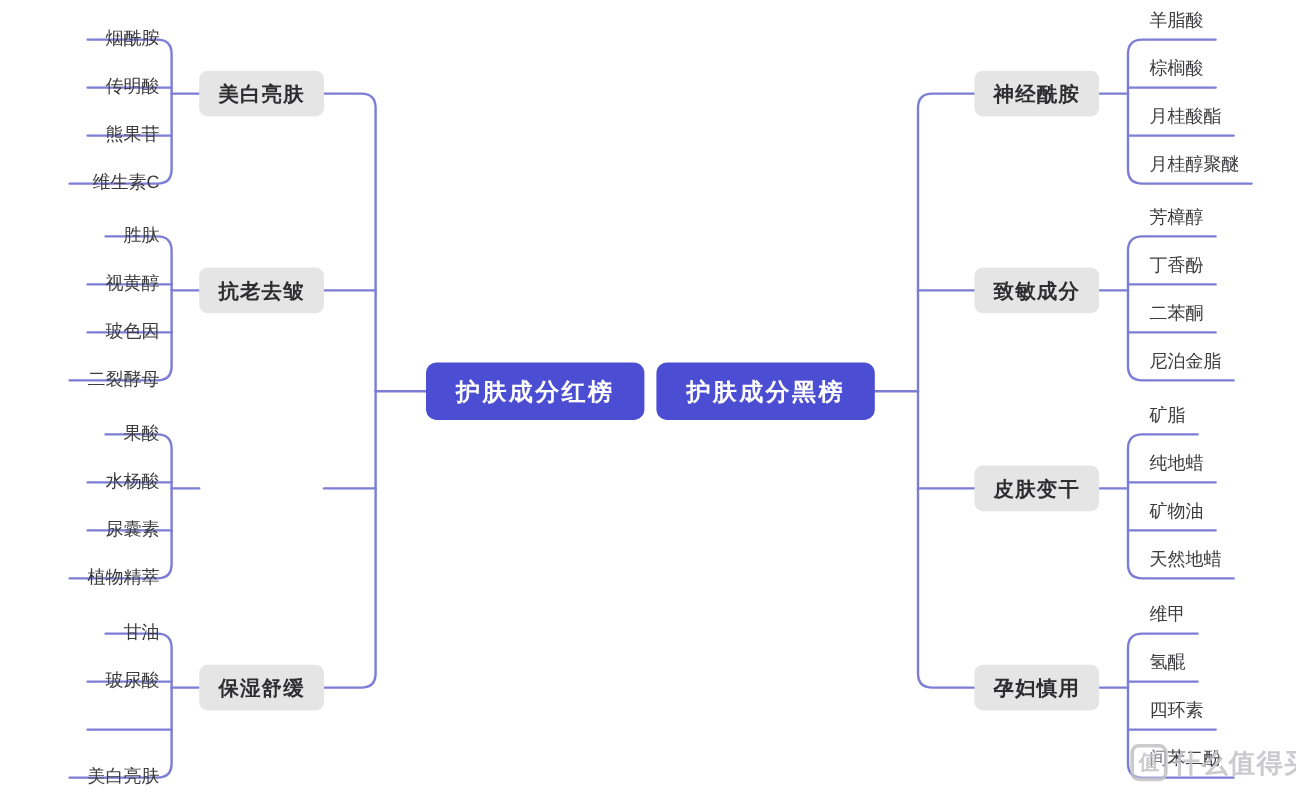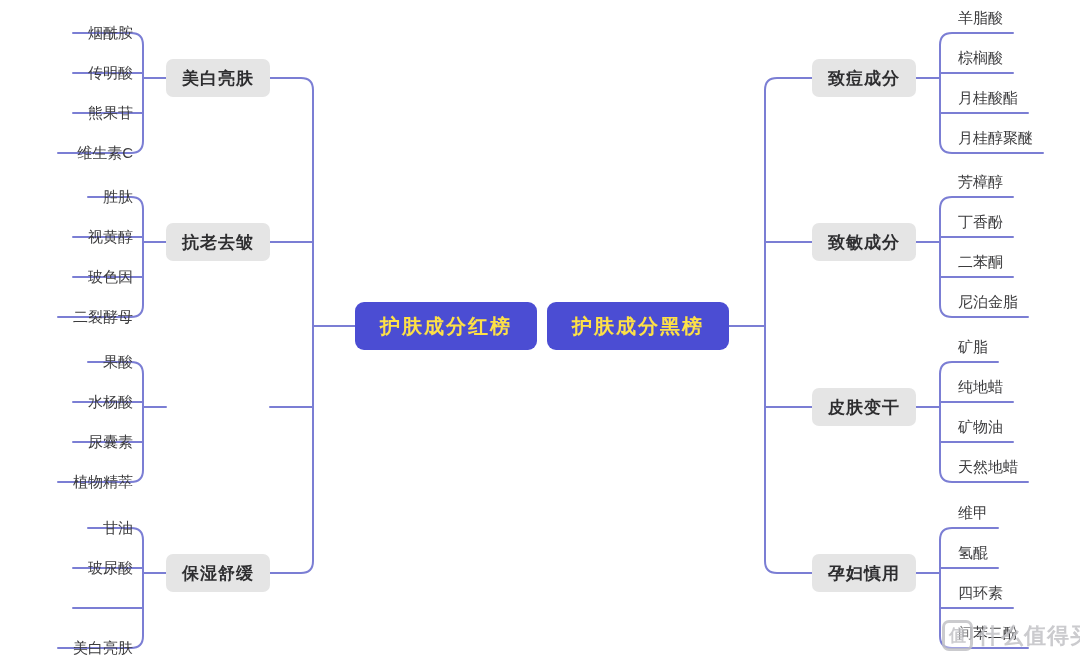--- a/index.html
+++ b/index.html
@@ -17,21 +17,21 @@
   .leaf.l{text-align:right;right:947px;margin-top:15px;}
   .leaf.r{text-align:left;left:958px;}
 
   .cat{
     position:absolute;width:104px;height:38px;border-radius:7px;
     background:#e5e5e5;color:#2e2e30;font-weight:bold;font-size:17px;
     display:flex;align-items:center;justify-content:center;letter-spacing:1px;
   }
   .root{
     position:absolute;width:182px;height:48px;top:302px;border-radius:9px;
-    background:#4b4dd3;color:#fde047;font-weight:bold;font-size:20px;
+    background:#4b4dd3;color:#ffffff;font-weight:bold;font-size:20px;
     display:flex;align-items:center;justify-content:center;letter-spacing:2px;
   }
   .watermark{
     position:absolute;left:942px;top:620px;display:flex;align-items:center;gap:5px;
     opacity:0.85;z-index:5;
   }
   .wm-logo{
     width:25px;height:25px;border:3px solid #c2c2c6;border-radius:7px;
     display:flex;align-items:center;justify-content:center;
     font-size:17px;font-weight:bold;color:#c2c2c6;background:rgba(255,255,255,0.35);
@@ -90,21 +90,21 @@
       <path d="M 916,573 H 940"></path>
   </svg>
 
   <div class="root" style="left:355px">护肤成分红榜</div>
   <div class="root" style="left:547px">护肤成分黑榜</div>
 
   <div class="cat" style="left:166px;top:59px">美白亮肤</div>
   <div class="cat" style="left:166px;top:223px">抗老去皱</div>
   <div class="cat" style="left:166px;top:554px">保湿舒缓</div>
 
-  <div class="cat" style="left:812px;top:59px">致痘成分</div>
+  <div class="cat" style="left:812px;top:59px">神经酰胺</div>
   <div class="cat" style="left:812px;top:223px">致敏成分</div>
   <div class="cat" style="left:812px;top:388px">皮肤变干</div>
   <div class="cat" style="left:812px;top:554px">孕妇慎用</div>
 
   <div class="leaf l" style="top:7px">烟酰胺</div>
   <div class="leaf l" style="top:47px">传明酸</div>
   <div class="leaf l" style="top:87px">熊果苷</div>
   <div class="leaf l" style="top:127px">维生素C</div>
   <div class="leaf l" style="top:171px">胜肽</div>
   <div class="leaf l" style="top:211px">视黄醇</div>

